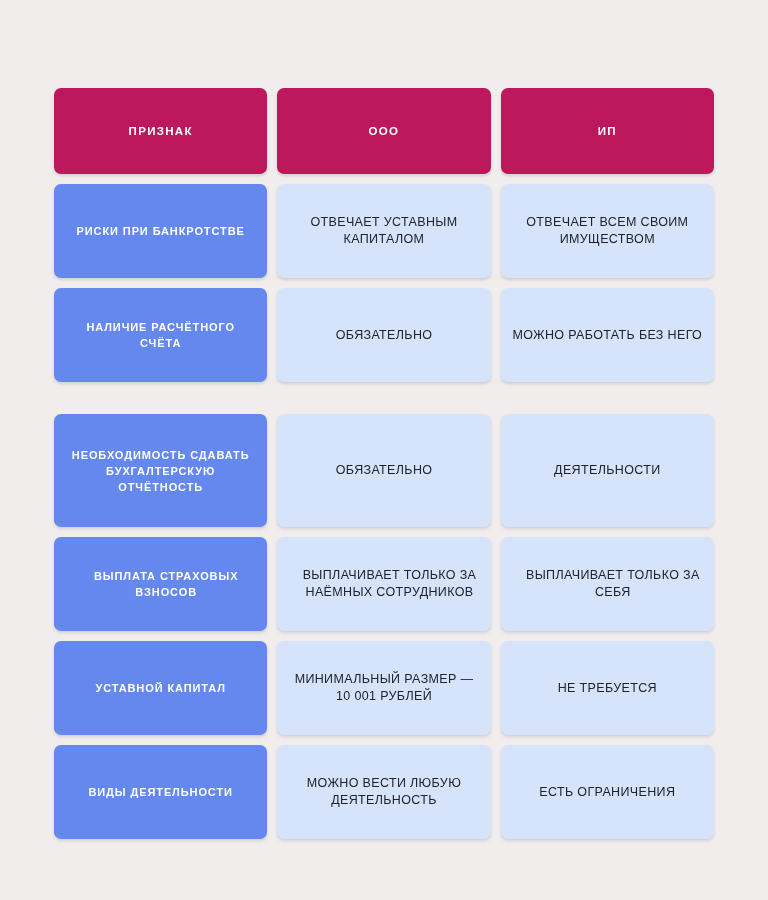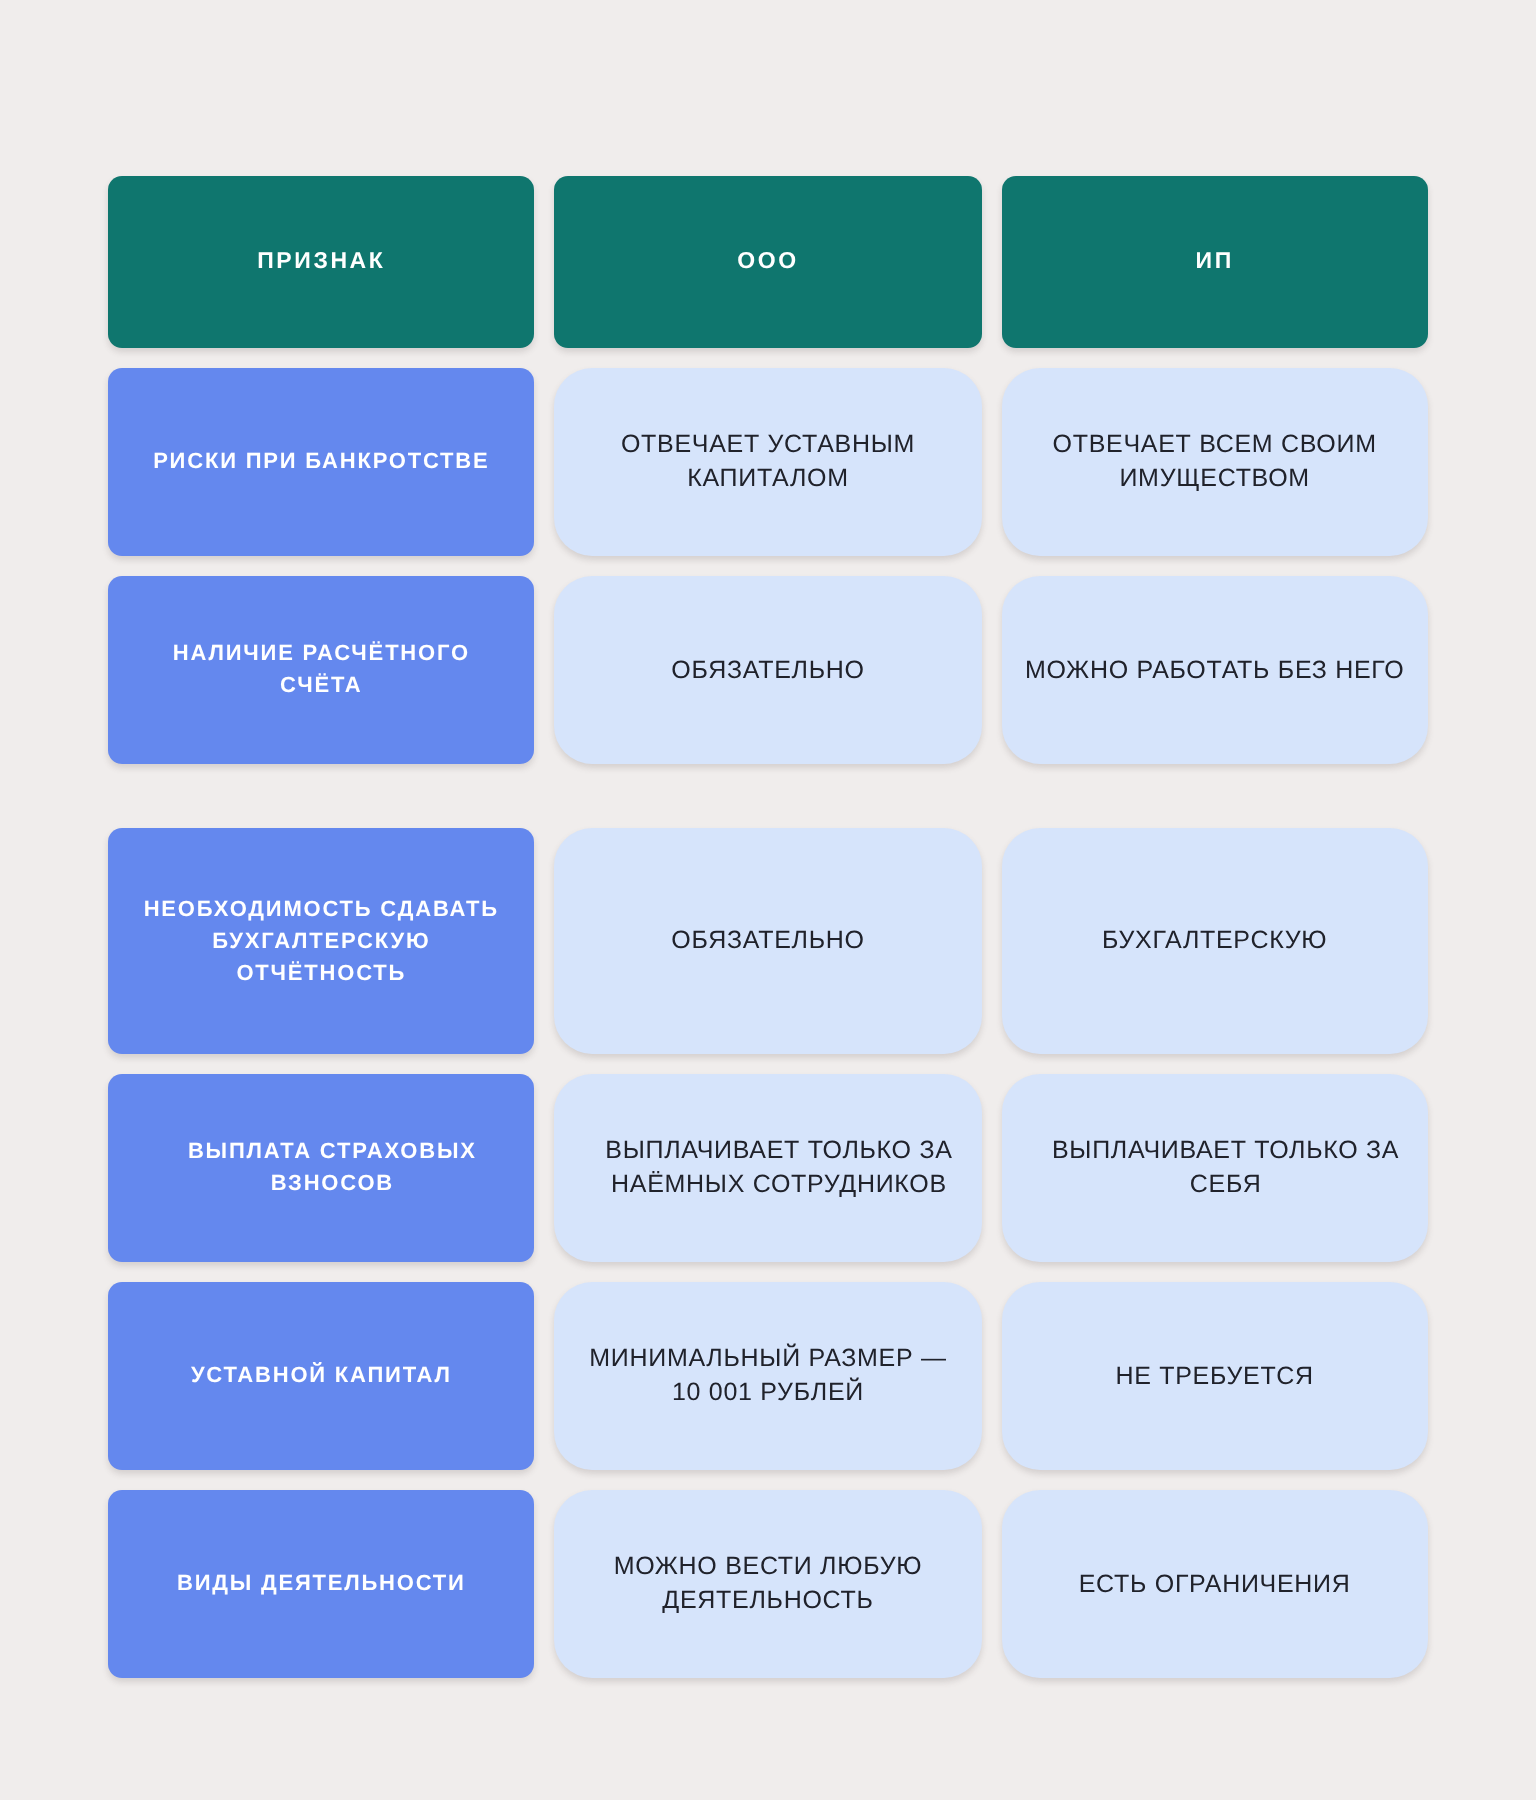--- a/index.html
+++ b/index.html
@@ -30,21 +30,21 @@
     box-sizing: border-box;
     display: flex;
     align-items: center;
     justify-content: center;
     text-align: center;
     padding: 8px 10px;
     box-shadow: 0 2px 3px rgba(90, 80, 75, 0.18);
   }
 
   .cell.head {
-    background: #0f766e;
+    background: #be185d;
     color: #ffffff;
     font-weight: bold;
     font-size: 11.5px;
     letter-spacing: 1.3px;
   }
 
   .cell.label {
     background: #6488ee;
     color: #ffffff;
     font-weight: bold;
@@ -53,21 +53,20 @@
     line-height: 16px;
   }
 
   .cell.value {
     background: #d6e4fb;
     color: #20222b;
     font-weight: normal;
     font-size: 12.5px;
     letter-spacing: 0.35px;
     line-height: 17px;
-    border-radius: 19px;
   }
 
   
   .r-head  { height: 86px; }
   .r-0     { height: 94px; }
   .r-1     { height: 94px; }
   .r-2     { height: 113px; margin-top: 22px; }
   .r-3     { height: 94px; padding-left: 21px; }
   .r-4     { height: 94px; }
   .r-5     { height: 94px; }
@@ -109,21 +108,21 @@
     <span>МОЖНО РАБОТАТЬ БЕЗ НЕГО</span>
   </div>
 
   <div class="cell label r-2">
     <span>НЕОБХОДИМОСТЬ СДАВАТЬ БУХГАЛТЕРСКУЮ ОТЧЁТНОСТЬ</span>
   </div>
   <div class="cell value r-2">
     <span>ОБЯЗАТЕЛЬНО</span>
   </div>
   <div class="cell value r-2">
-    <span>БУХГАЛТЕРСКУЮ</span>
+    <span>ДЕЯТЕЛЬНОСТИ</span>
   </div>
 
   <div class="cell label r-3">
     <span>ВЫПЛАТА СТРАХОВЫХ ВЗНОСОВ</span>
   </div>
   <div class="cell value r-3">
     <span>ВЫПЛАЧИВАЕТ ТОЛЬКО ЗА НАЁМНЫХ СОТРУДНИКОВ</span>
   </div>
   <div class="cell value r-3">
     <span>ВЫПЛАЧИВАЕТ ТОЛЬКО ЗА СЕБЯ</span>

